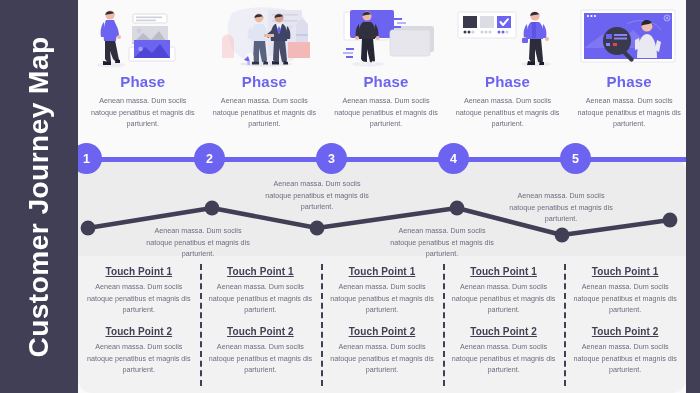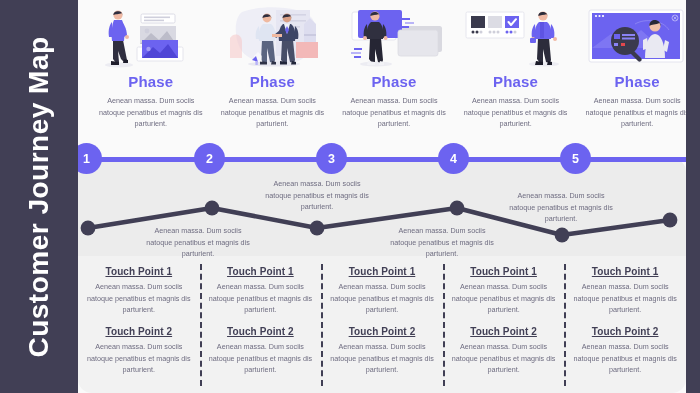--- a/index.html
+++ b/index.html
@@ -61,21 +61,21 @@
     position: absolute;
     left: 0; top: 256px;
     width: 608px; height: 137px;
     background: #f2f2f2;
     border-radius: 0 0 14px 14px;
   }
 
   
   .phases {
     position: absolute;
-    left: 12px; top: 0;
+    left: 4px; top: 0;
     width: 608px; height: 150px;
     display: flex;
   }
   .phase-col {
     flex: 1 1 0;
     display: flex;
     flex-direction: column;
     align-items: center;
     padding: 4px 5px 0 5px;
   }

